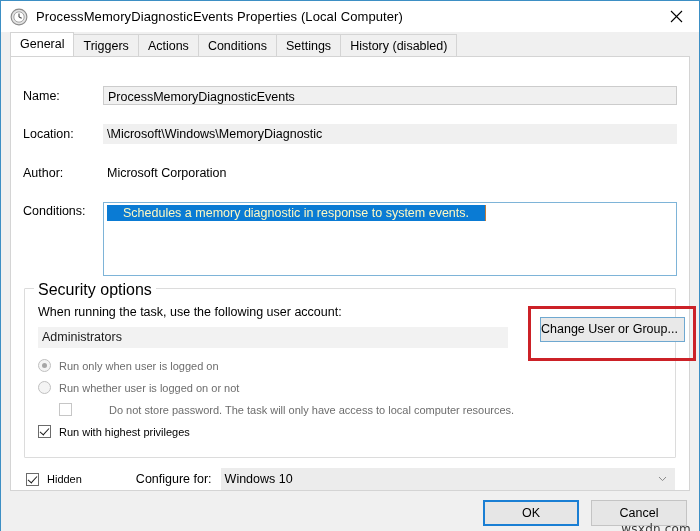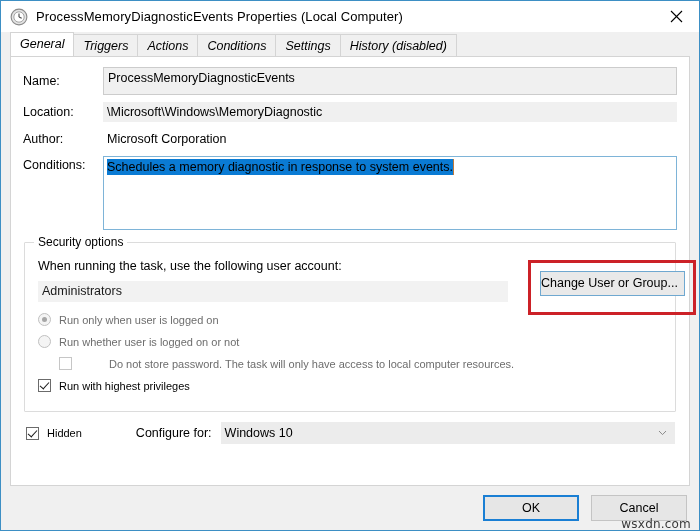--- a/index.html
+++ b/index.html
@@ -68,21 +68,20 @@
   .tabstrip {
     height: 24px;
     min-height: 24px;
     background: #f0f0f0;
     display: flex;
     align-items: flex-end;
     padding-left: 9px;
     box-sizing: border-box;
     position: relative;
     z-index: 2;
-    font-style: italic;
   }
   .tab {
     height: 22px;
     line-height: 22px;
     padding: 0 9px;
     font-size: 12.5px;
     color: #000000;
     background: #f0f0f0;
     border: 1px solid #d4d4d4;
     border-bottom: none;
@@ -109,32 +108,33 @@
     box-sizing: border-box;
     position: relative;
     padding: 10px 12px 0 12px;
   }
 
   
   .field-row {
     display: flex;
     align-items: center;
     margin-bottom: 7px;
+    margin-top: 19px;
   }
   .field-label {
     width: 80px;
     flex: 0 0 80px;
     font-size: 12.5px;
     color: #000000;
   }
   .field-label.top { align-self: flex-start; padding-top: 2px; }
 
   .input-bordered {
     flex: 1 1 auto;
-    height: 28px;
+    height: 19px;
     line-height: 20px;
     background: #f0f0f0;
     border: 1px solid #cccccc;
     box-sizing: border-box;
     padding: 0 4px;
     font-size: 12.5px;
     color: #000000;
     white-space: nowrap;
     overflow: hidden;
   }
@@ -167,44 +167,44 @@
     flex: 1 1 auto;
     height: 74px;
     background: #ffffff;
     border: 1px solid #7eb4d8;
     box-sizing: border-box;
     padding: 2px 3px;
     overflow: hidden;
   }
   .sel-text {
     background: #0a7bd4;
-    color: #000000;
+    color: #fef9c3;
     font-size: 12.5px;
     line-height: 17px;
     display: inline;
-    padding: 1px 0;
+    padding: 1px 16px;
     box-shadow: 1px 0 0 #c07a3a;
   }
 
   
   .groupbox {
     position: relative;
     margin: 12px 1px 0 1px;
     border: 1px solid #dcdcdc;
     border-radius: 1px;
     padding: 14px 10px 10px 10px;
     box-sizing: border-box;
   }
   .groupbox-title {
     position: absolute;
     top: -8px;
     left: 9px;
     background: #ffffff;
     padding: 0 4px;
-    font-size: 12px;
+    font-size: 16px;
     color: #000000;
   }
 
   .gb-line {
     font-size: 12.5px;
     color: #000000;
     margin: 2px 0 8px 3px;
   }
 
   .account-row {

